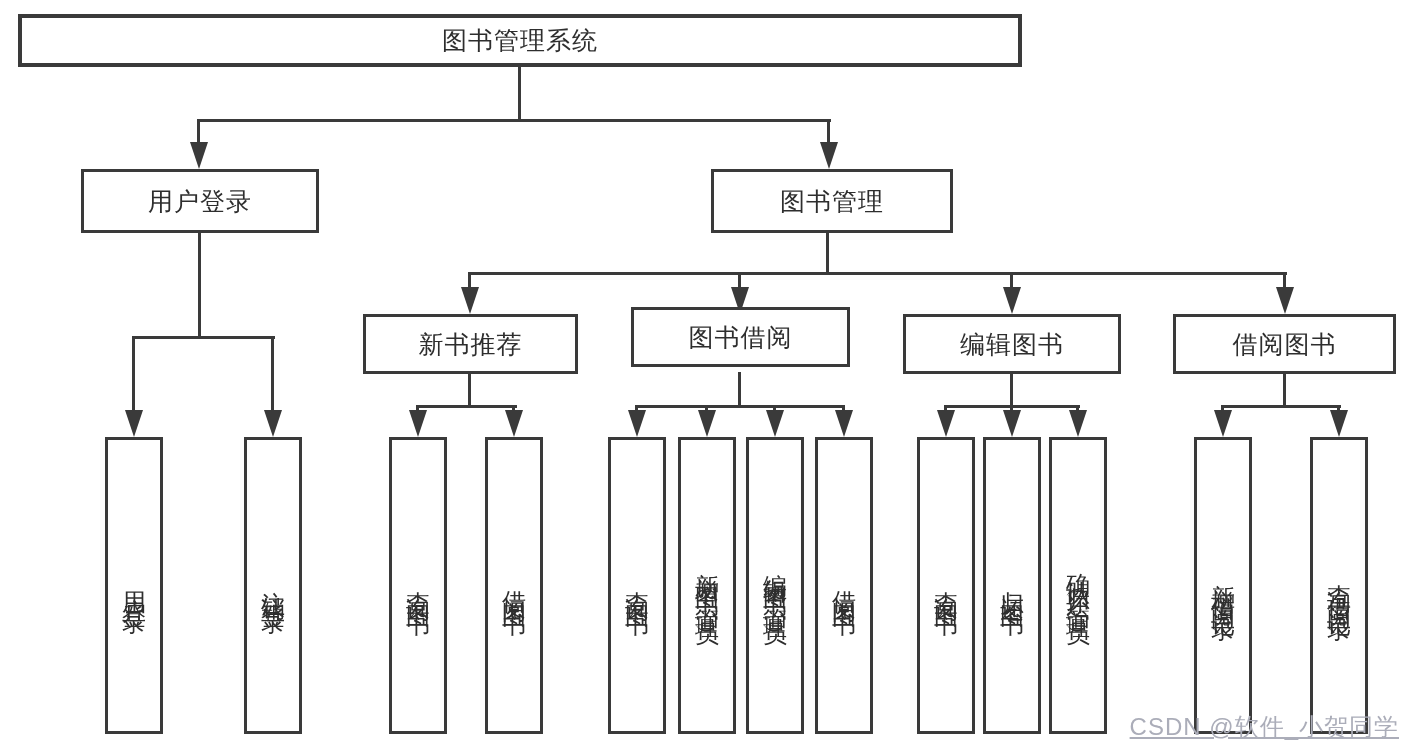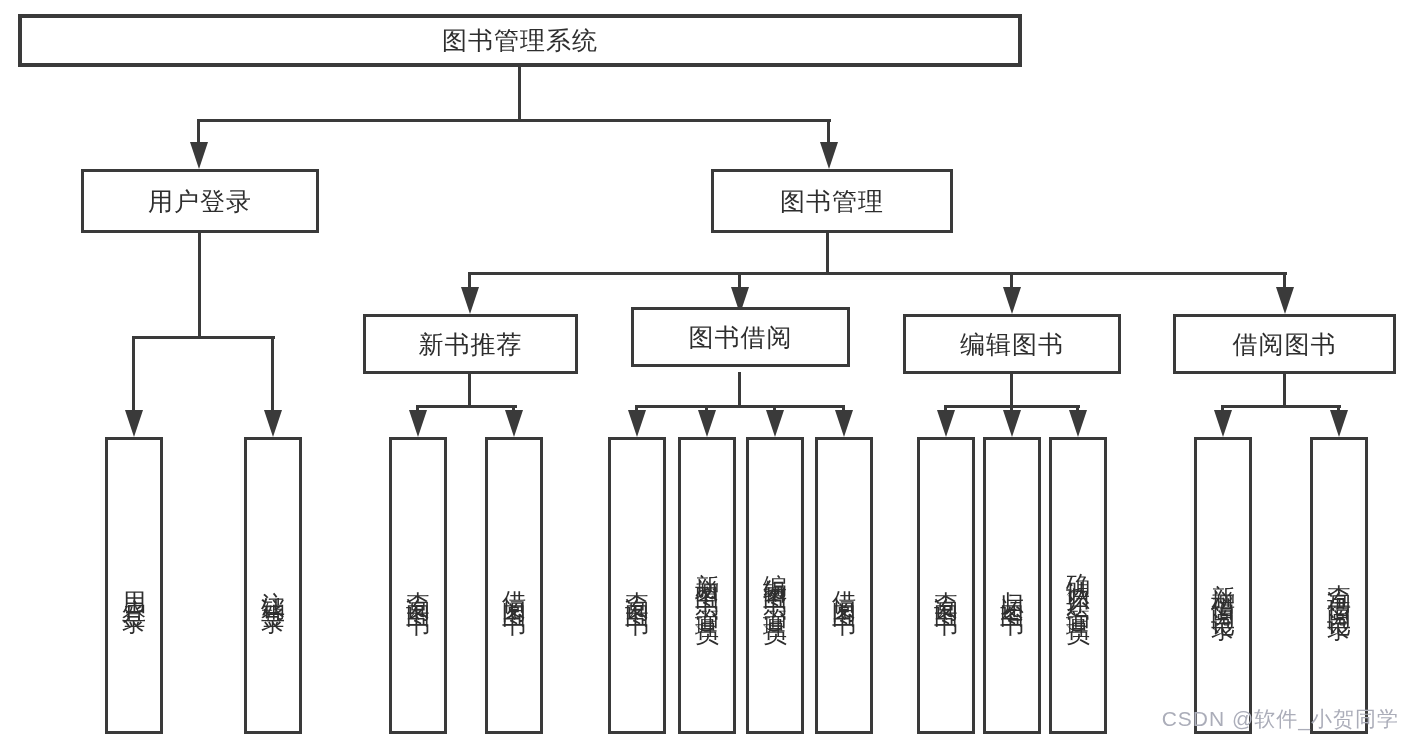--- a/index.html
+++ b/index.html
@@ -44,25 +44,26 @@
   .arrow {
     position: absolute;
     width: 0; height: 0;
     border-left: 9px solid transparent;
     border-right: 9px solid transparent;
     border-top: 27px solid var(--line);
   }
   .watermark {
     position: absolute;
     right: 6px;
-    bottom: 14px;
-    font-size: 21px;
+    bottom: 4px;
+    font-size: 24px;
     letter-spacing: 1px;
     color: var(--watermark);
     white-space: nowrap;
+    text-decoration: underline;
   }
 </style>
 </head>
 <body>
 
 <div class="canvas">
 
   <div class="box h-box root-box" style="left:18px; top:14px; width:1004px; height:53px;">图书管理系统</div>
 
   <div class="vline" style="left:518px; top:65px; height:55px;"></div>

